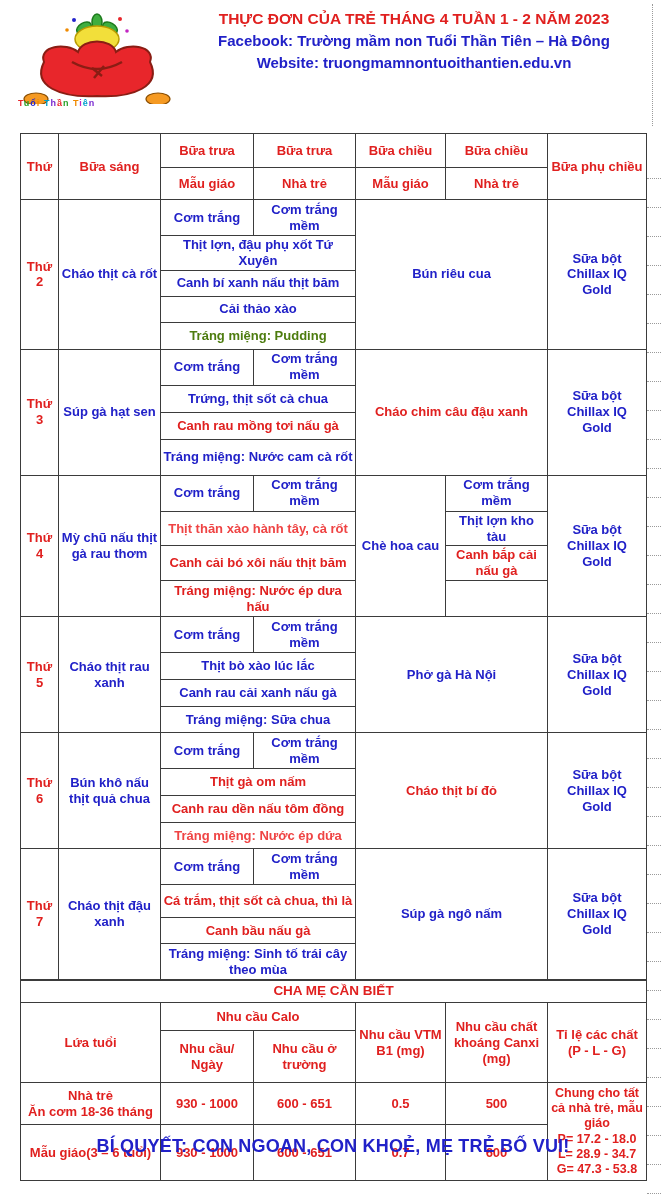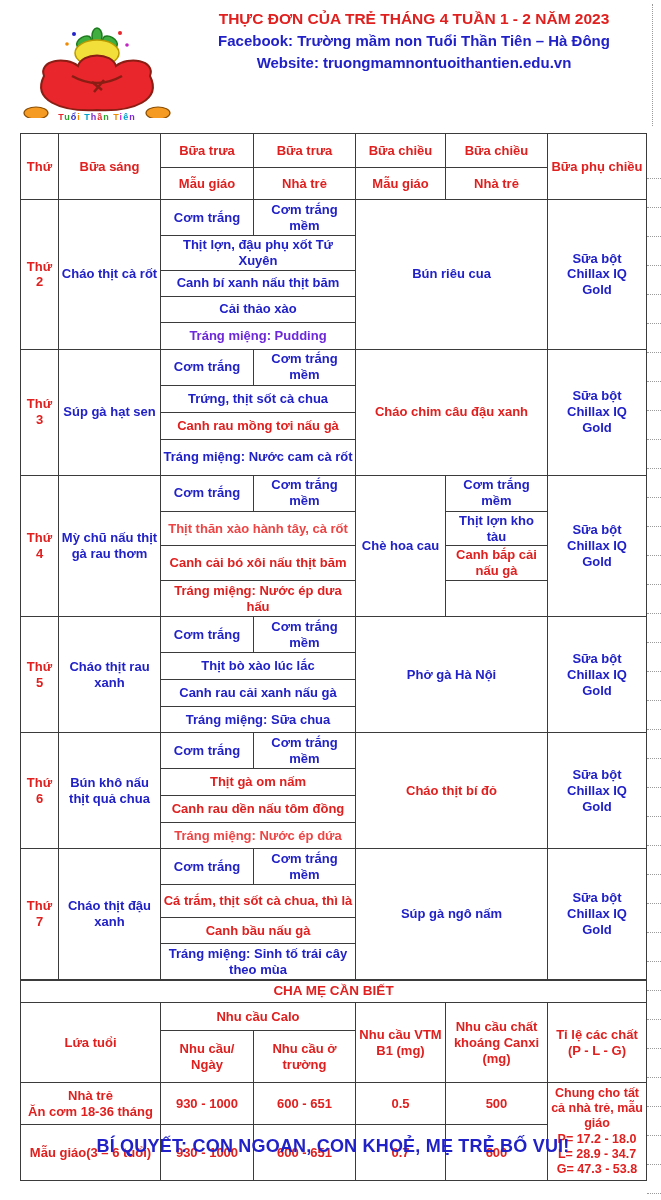--- a/index.html
+++ b/index.html
@@ -4,21 +4,21 @@
 <style>
   :root { --red:#e0201f; --blue:#2121c8; --line:#3b3b3b; }
   * { box-sizing:border-box; }
   html,body { margin:0; padding:0; }
   body {
     width:661px; height:1200px; position:relative; background:#fff;
     font-family:"Liberation Sans", sans-serif; font-weight:bold;
   }
   
   .doc-header { position:absolute; left:0; top:0; width:661px; height:133px; }
-  .logo { position:absolute; left:18px; top:20px; width:158px; height:120px; text-align:center; }
+  .logo { position:absolute; left:18px; top:6px; width:158px; height:120px; }
   .logo svg { display:block; margin:0 auto; }
   .logo-word { font-size:9px; letter-spacing:1px; margin-top:-6px; white-space:nowrap; }
   .head-text {
     position:absolute; left:178px; top:8px; width:472px; text-align:center;
     font-size:15px; line-height:22px; color:var(--blue);
   }
   .head-title { color:var(--red); font-size:15.5px; }
   .head-dotted { position:absolute; left:652px; top:4px; height:122px; border-left:1px dotted #9a9a9a; }
   
   .sheet { position:absolute; left:20px; top:133px; width:626px; }
@@ -124,21 +124,21 @@
       <tr class="h33">
           <td colspan="2" style="color: rgb(33, 33, 200);">Thịt lợn, đậu phụ xốt Tứ Xuyên</td>
         </tr>
       <tr class="h26">
           <td colspan="2" style="color: rgb(33, 33, 200);">Canh bí xanh nấu thịt băm</td>
         </tr>
       <tr class="h26">
           <td colspan="2" style="color: rgb(33, 33, 200);">Cải thảo xào</td>
         </tr>
       <tr class="h27">
-          <td colspan="2" style="color: #6d28d9; margin-left: 23px;">Tráng miệng: Pudding</td>
+          <td colspan="2" style="color: #4d7c0f; margin-left: 23px;">Tráng miệng: Pudding</td>
         </tr>
 
       <tr class="h36">
         <td rowspan="4" class="red">Thứ
 3</td>
         <td rowspan="4">Súp gà hạt sen</td>
         <td>Cơm trắng</td>
         <td>Cơm trắng mềm</td>
         <td colspan="2" rowspan="4" style="color: rgb(224, 32, 31);">Cháo chim câu đậu xanh</td>
         <td rowspan="4">Sữa bột

